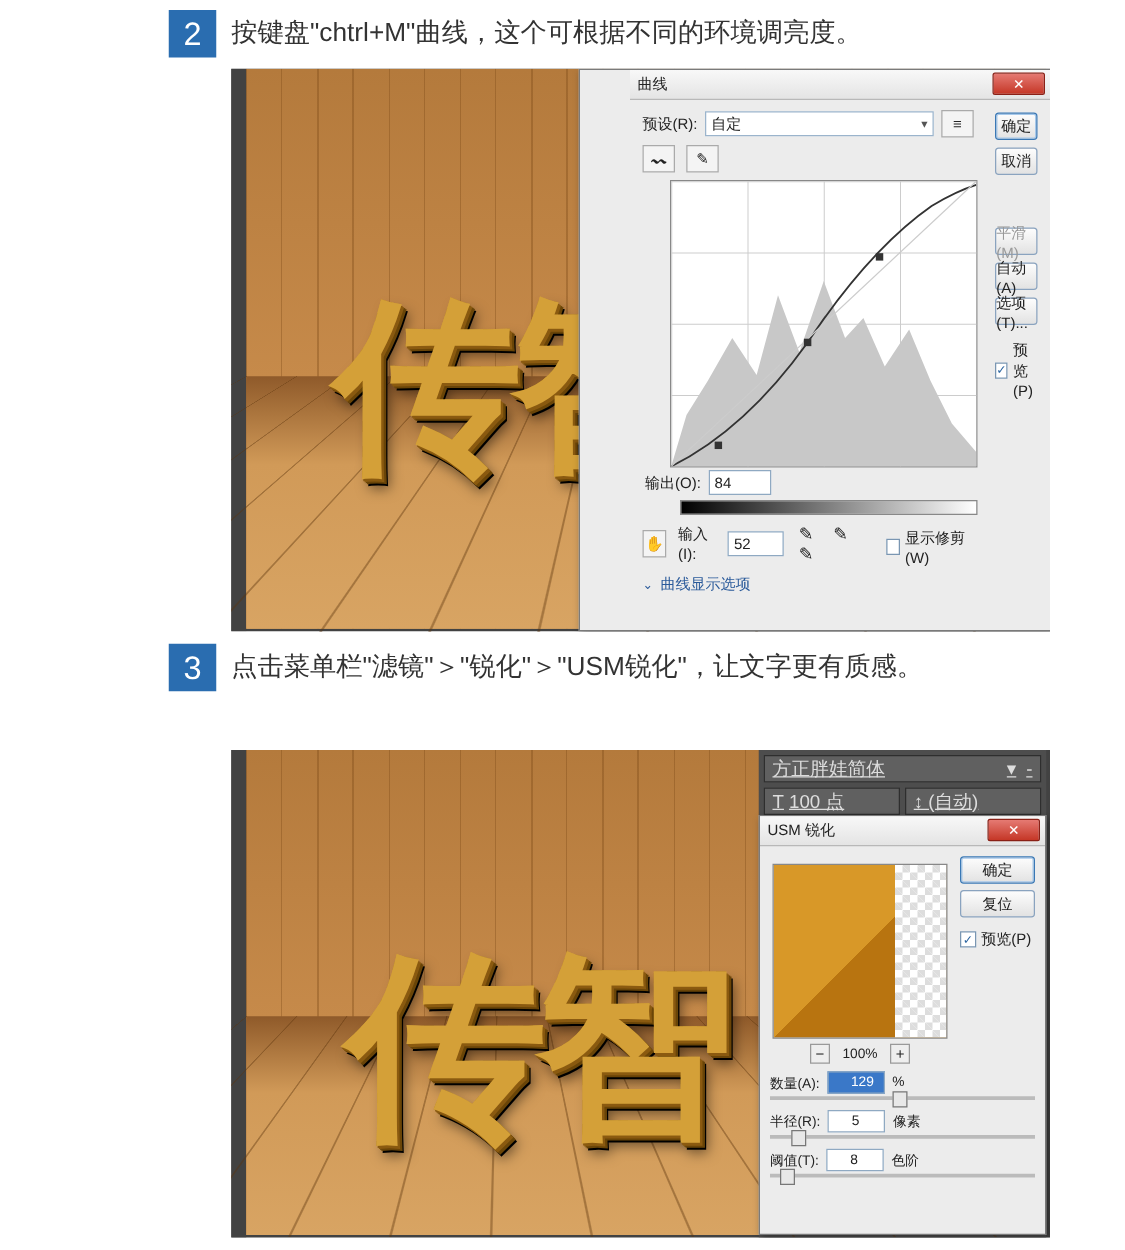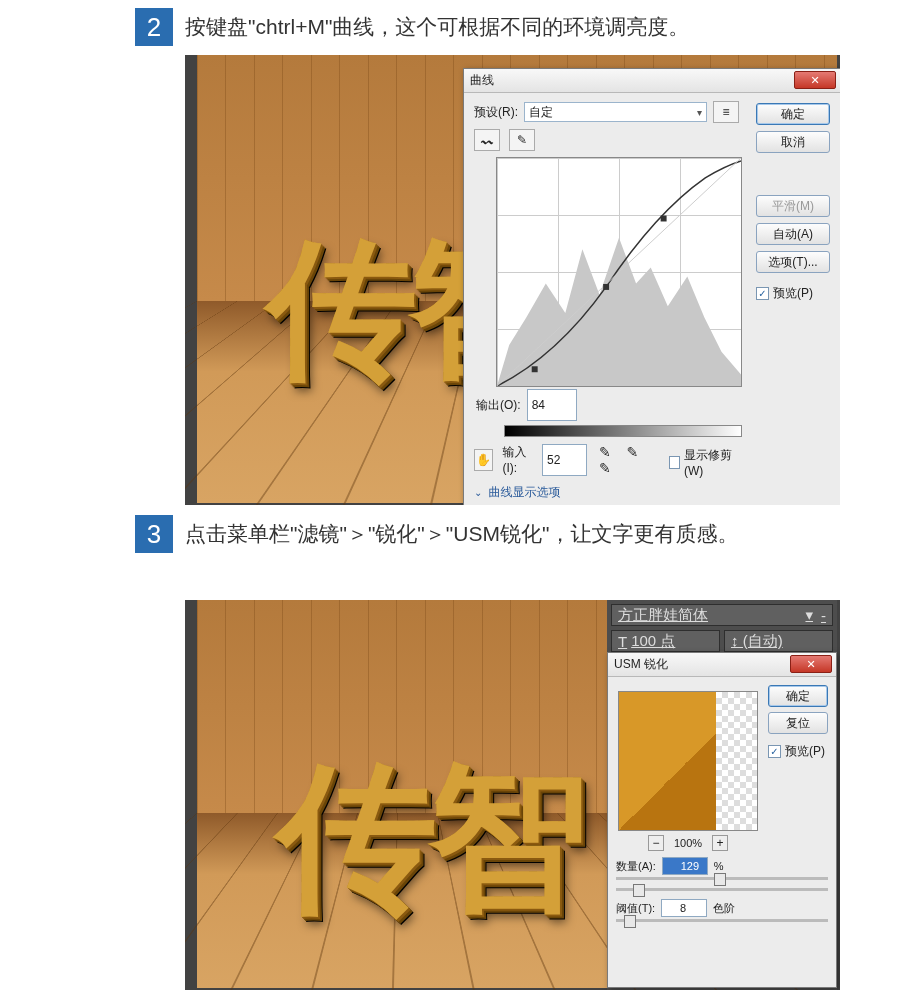--- a/index.html
+++ b/index.html
@@ -119,21 +119,21 @@
     position: absolute; bottom: 0; left: 0; right: 0; height: 100%;
     clip-path: polygon(0 100%, 5% 82%, 12% 70%, 20% 55%, 28% 68%, 35% 40%, 42% 60%, 50% 35%, 57% 55%, 63% 48%, 70% 65%, 78% 52%, 85% 70%, 92% 85%, 100% 95%, 100% 100%);
     background: #c8c8c8;
   }
   .curve-line { position: absolute; inset: 0; }
   .mini-icon {
     width: 26px; height: 22px; border: 1px solid #aaa; background: #f4f4f4;
     display: inline-flex; align-items: center; justify-content: center; font-size: 12px; margin-right: 3px;
   }
   .val-box {
-    width: 50px; height: 32px; background: #fff; border: 1px solid #8fa9c2;
+    width: 50px; height: 20px; background: #fff; border: 1px solid #8fa9c2;
     display: inline-flex; align-items: center; padding: 0 4px; font-size: 12px;
   }
 
   .side-btns {
     width: 90px; display: flex; flex-direction: column; gap: 6px; padding-top: 2px;
   }
   .ps-btn {
     height: 22px; background: linear-gradient(#fdfdfd,#e2e2e2);
     border: 1px solid #8aa3bf; border-radius: 3px;
     font-size: 12px; display: flex; align-items: center; justify-content: center;
@@ -189,21 +189,21 @@
 </div>
 
 <div class="panel-wrap" style="top:55px; width:655px; height:450px;">
   <div style="width:12px;background:#424242;"></div>
   <div class="wood-stage" style="width:640px; height:448px;">
     <div class="wood-wall"></div>
     <div class="wood-floor"></div>
     <div class="text3d" style="left:70px; bottom:90px; font-size:150px;">传智</div>
   </div>
 
-  <div class="dlg" style="left:278px; top:13px; width:378px; height:450px;">
+  <div class="dlg" style="left:278px; top:0; width:378px; height:450px;padding-left:40px;">
     <div class="dlg-title">
       <span>曲线</span>
       <div class="dlg-close">✕</div>
     </div>
     <div class="dlg-body">
       <div class="curves-left">
         <div class="row">
           <span class="lbl">预设(R):</span>
           <div class="sel">
               <span>自定</span>
@@ -311,20 +311,25 @@
             <span>预览(P)</span>
           </div>
       </div>
     </div>
     <div class="param-row">
       <span>数量(A):</span>
       <span class="param-box sel-blue">129</span>
       <span>%</span>
     </div>
     <div class="slider s1"></div>
+    <div class="param-row">
+      <span>半径(R):</span>
+      <span class="param-box">5</span>
+      <span>像素</span>
+    </div>
     <div class="slider s2"></div>
     <div class="param-row">
       <span>阈值(T):</span>
       <span class="param-box">8</span>
       <span>色阶</span>
     </div>
     <div class="slider s3"></div>
   </div>
 </div>
 

